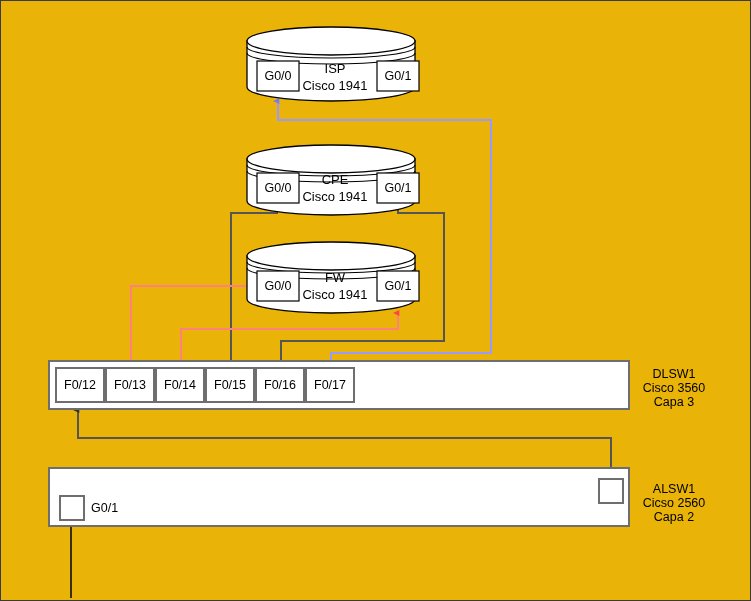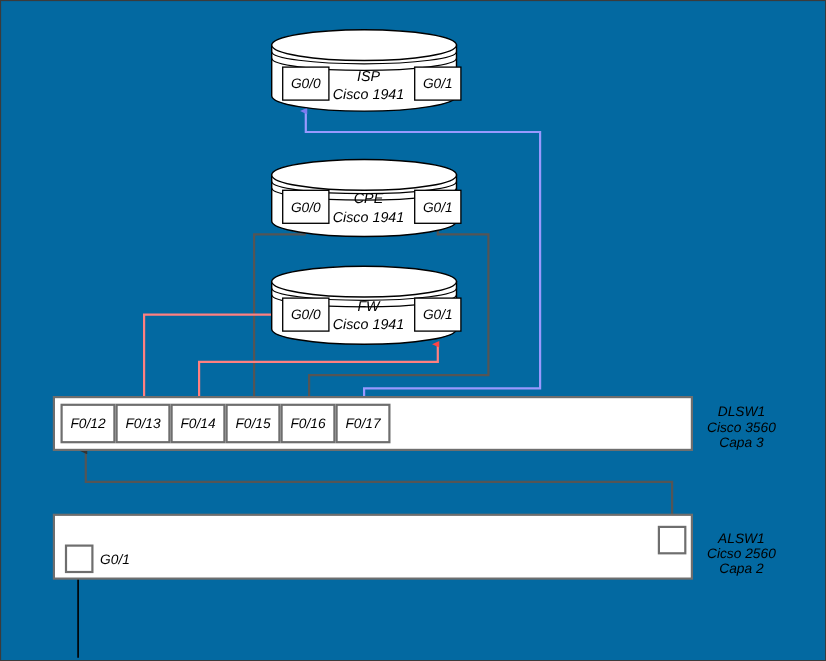--- a/index.html
+++ b/index.html
@@ -7,25 +7,24 @@
     padding: 0;
     background: #ffffff;
   }
   body {
     font-family: "Liberation Sans", sans-serif;
   }
   #canvas {
     position: relative;
     width: 751px;
     height: 601px;
-    background: #0369a1;
+    background: #eab308;
     box-sizing: border-box;
     border: 1px solid #3b3b3b;
     overflow: hidden;
-    font-style: italic;
   }
   #diagram-svg {
     position: absolute;
     left: 0;
     top: 0;
     width: 751px;
     height: 601px;
   }
   .dev-label {
     font-family: "Liberation Sans", sans-serif;

